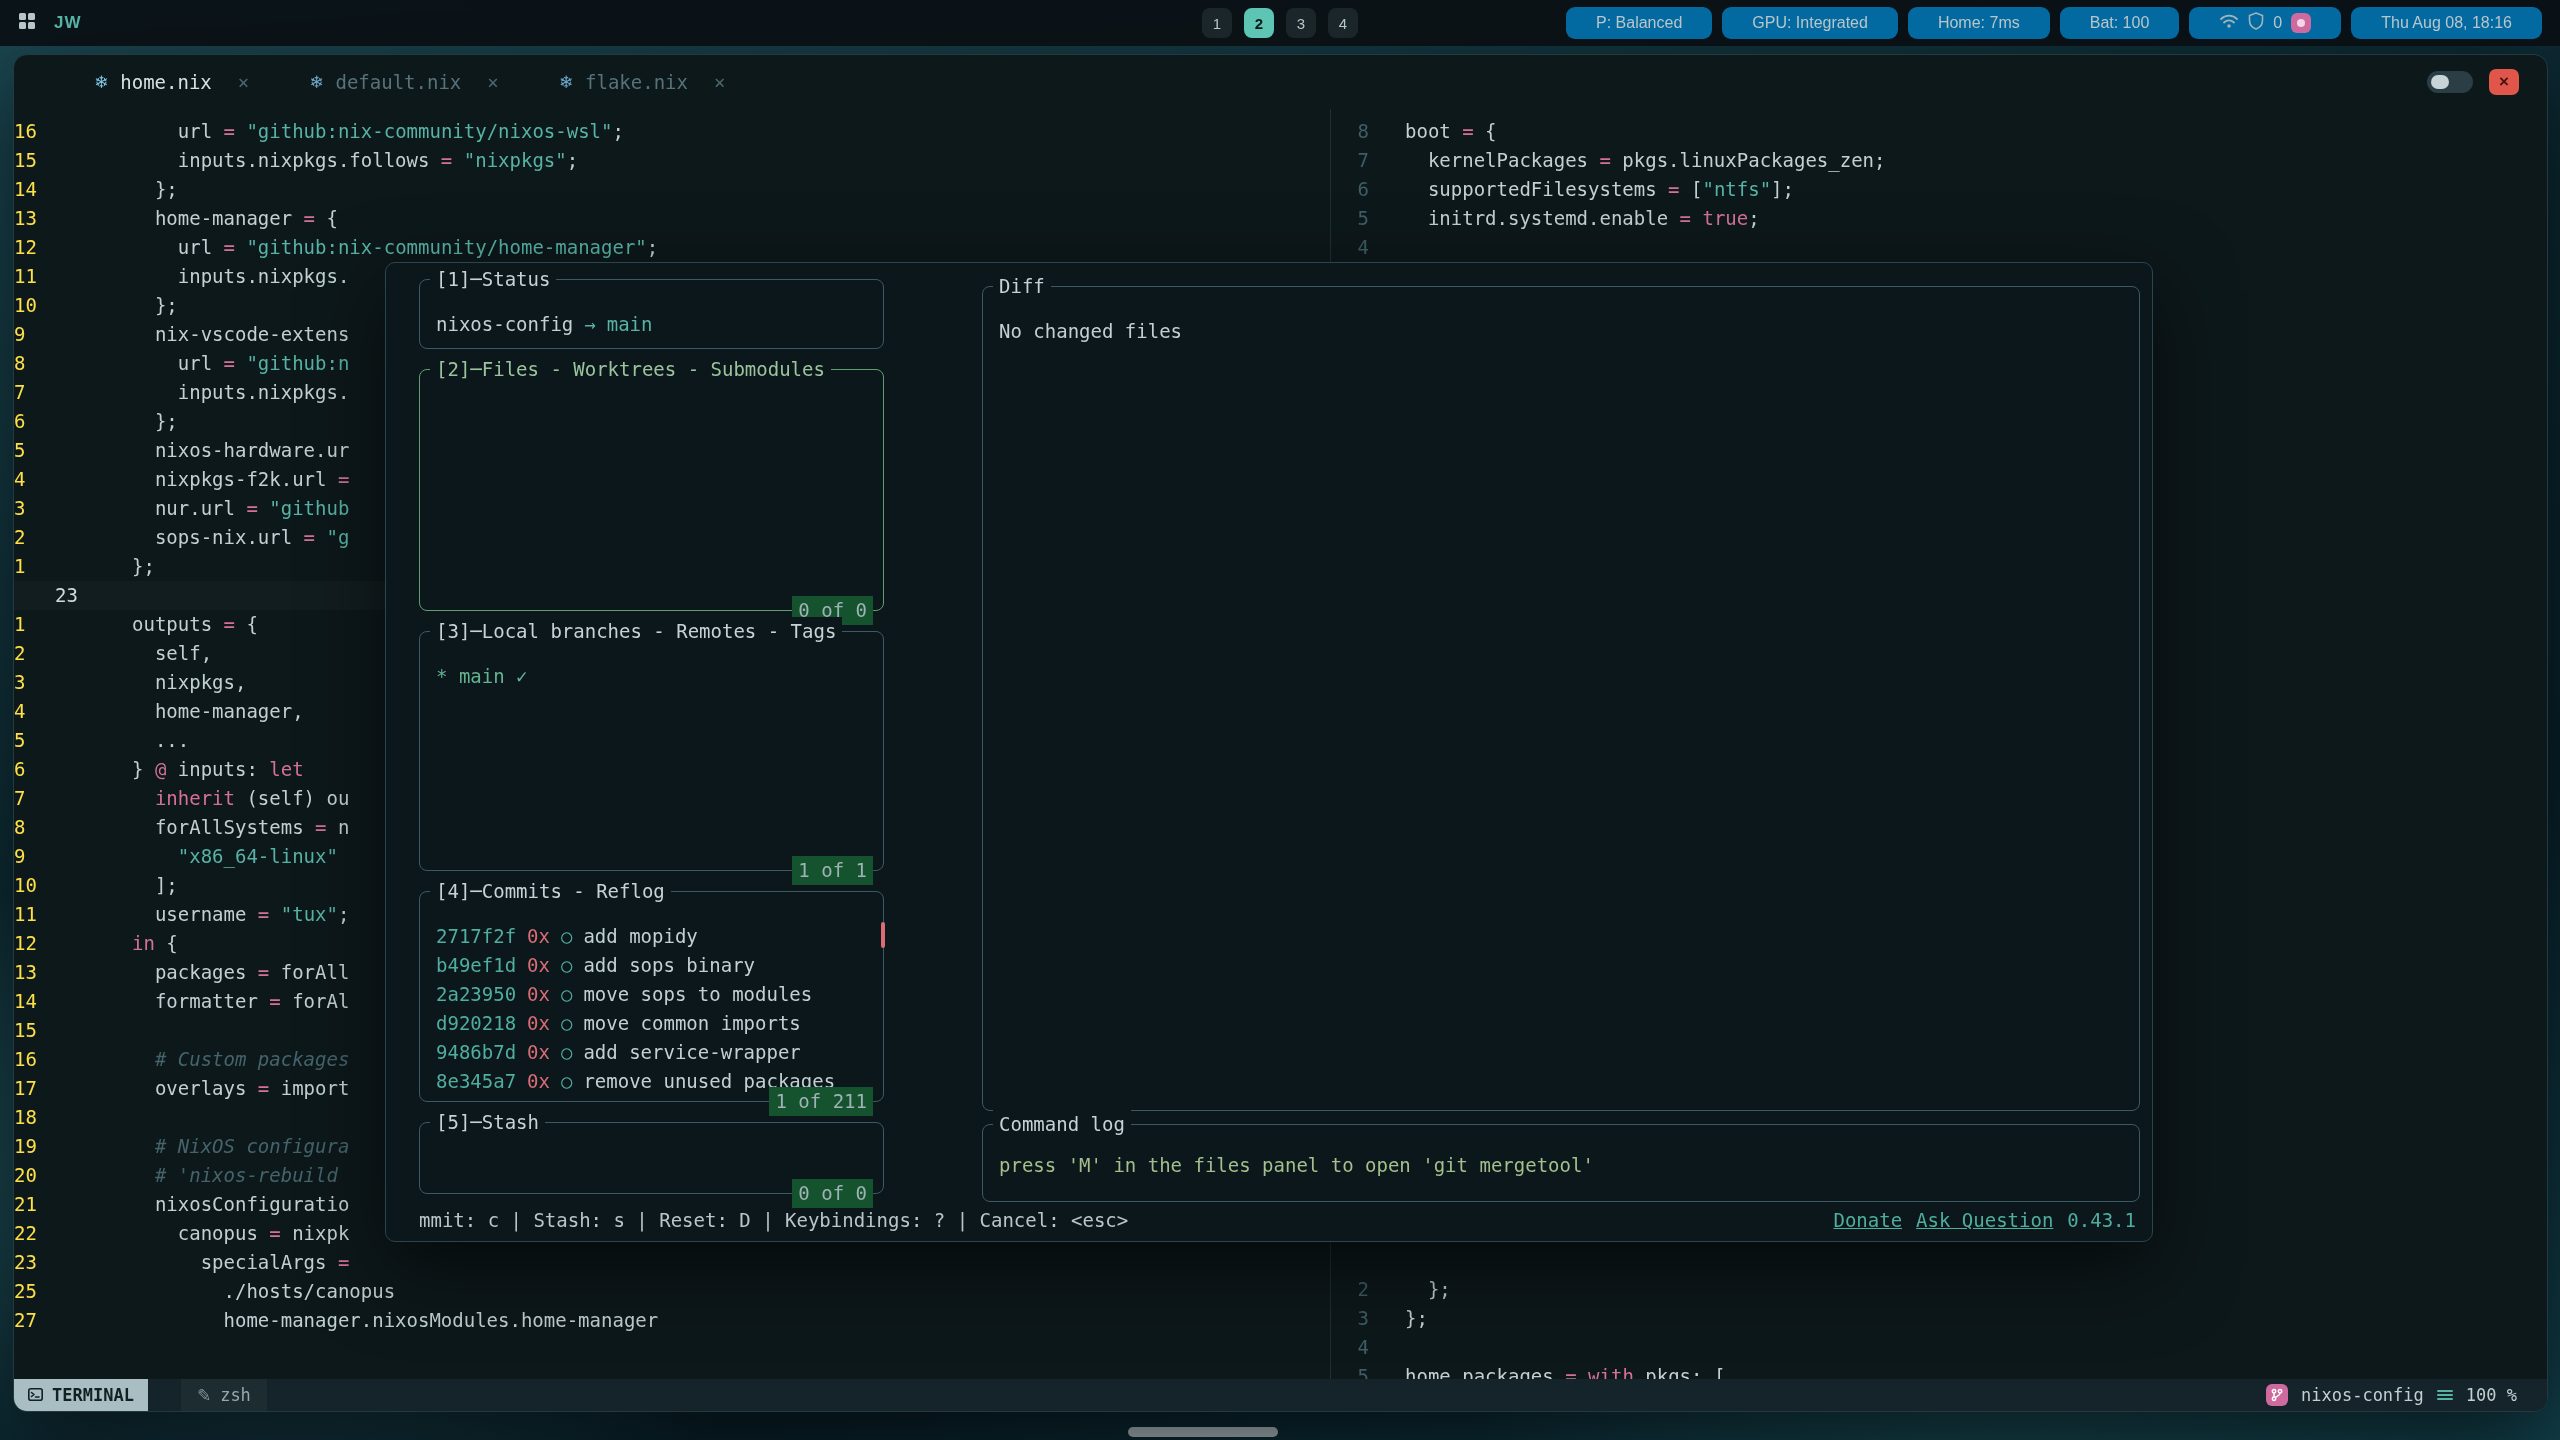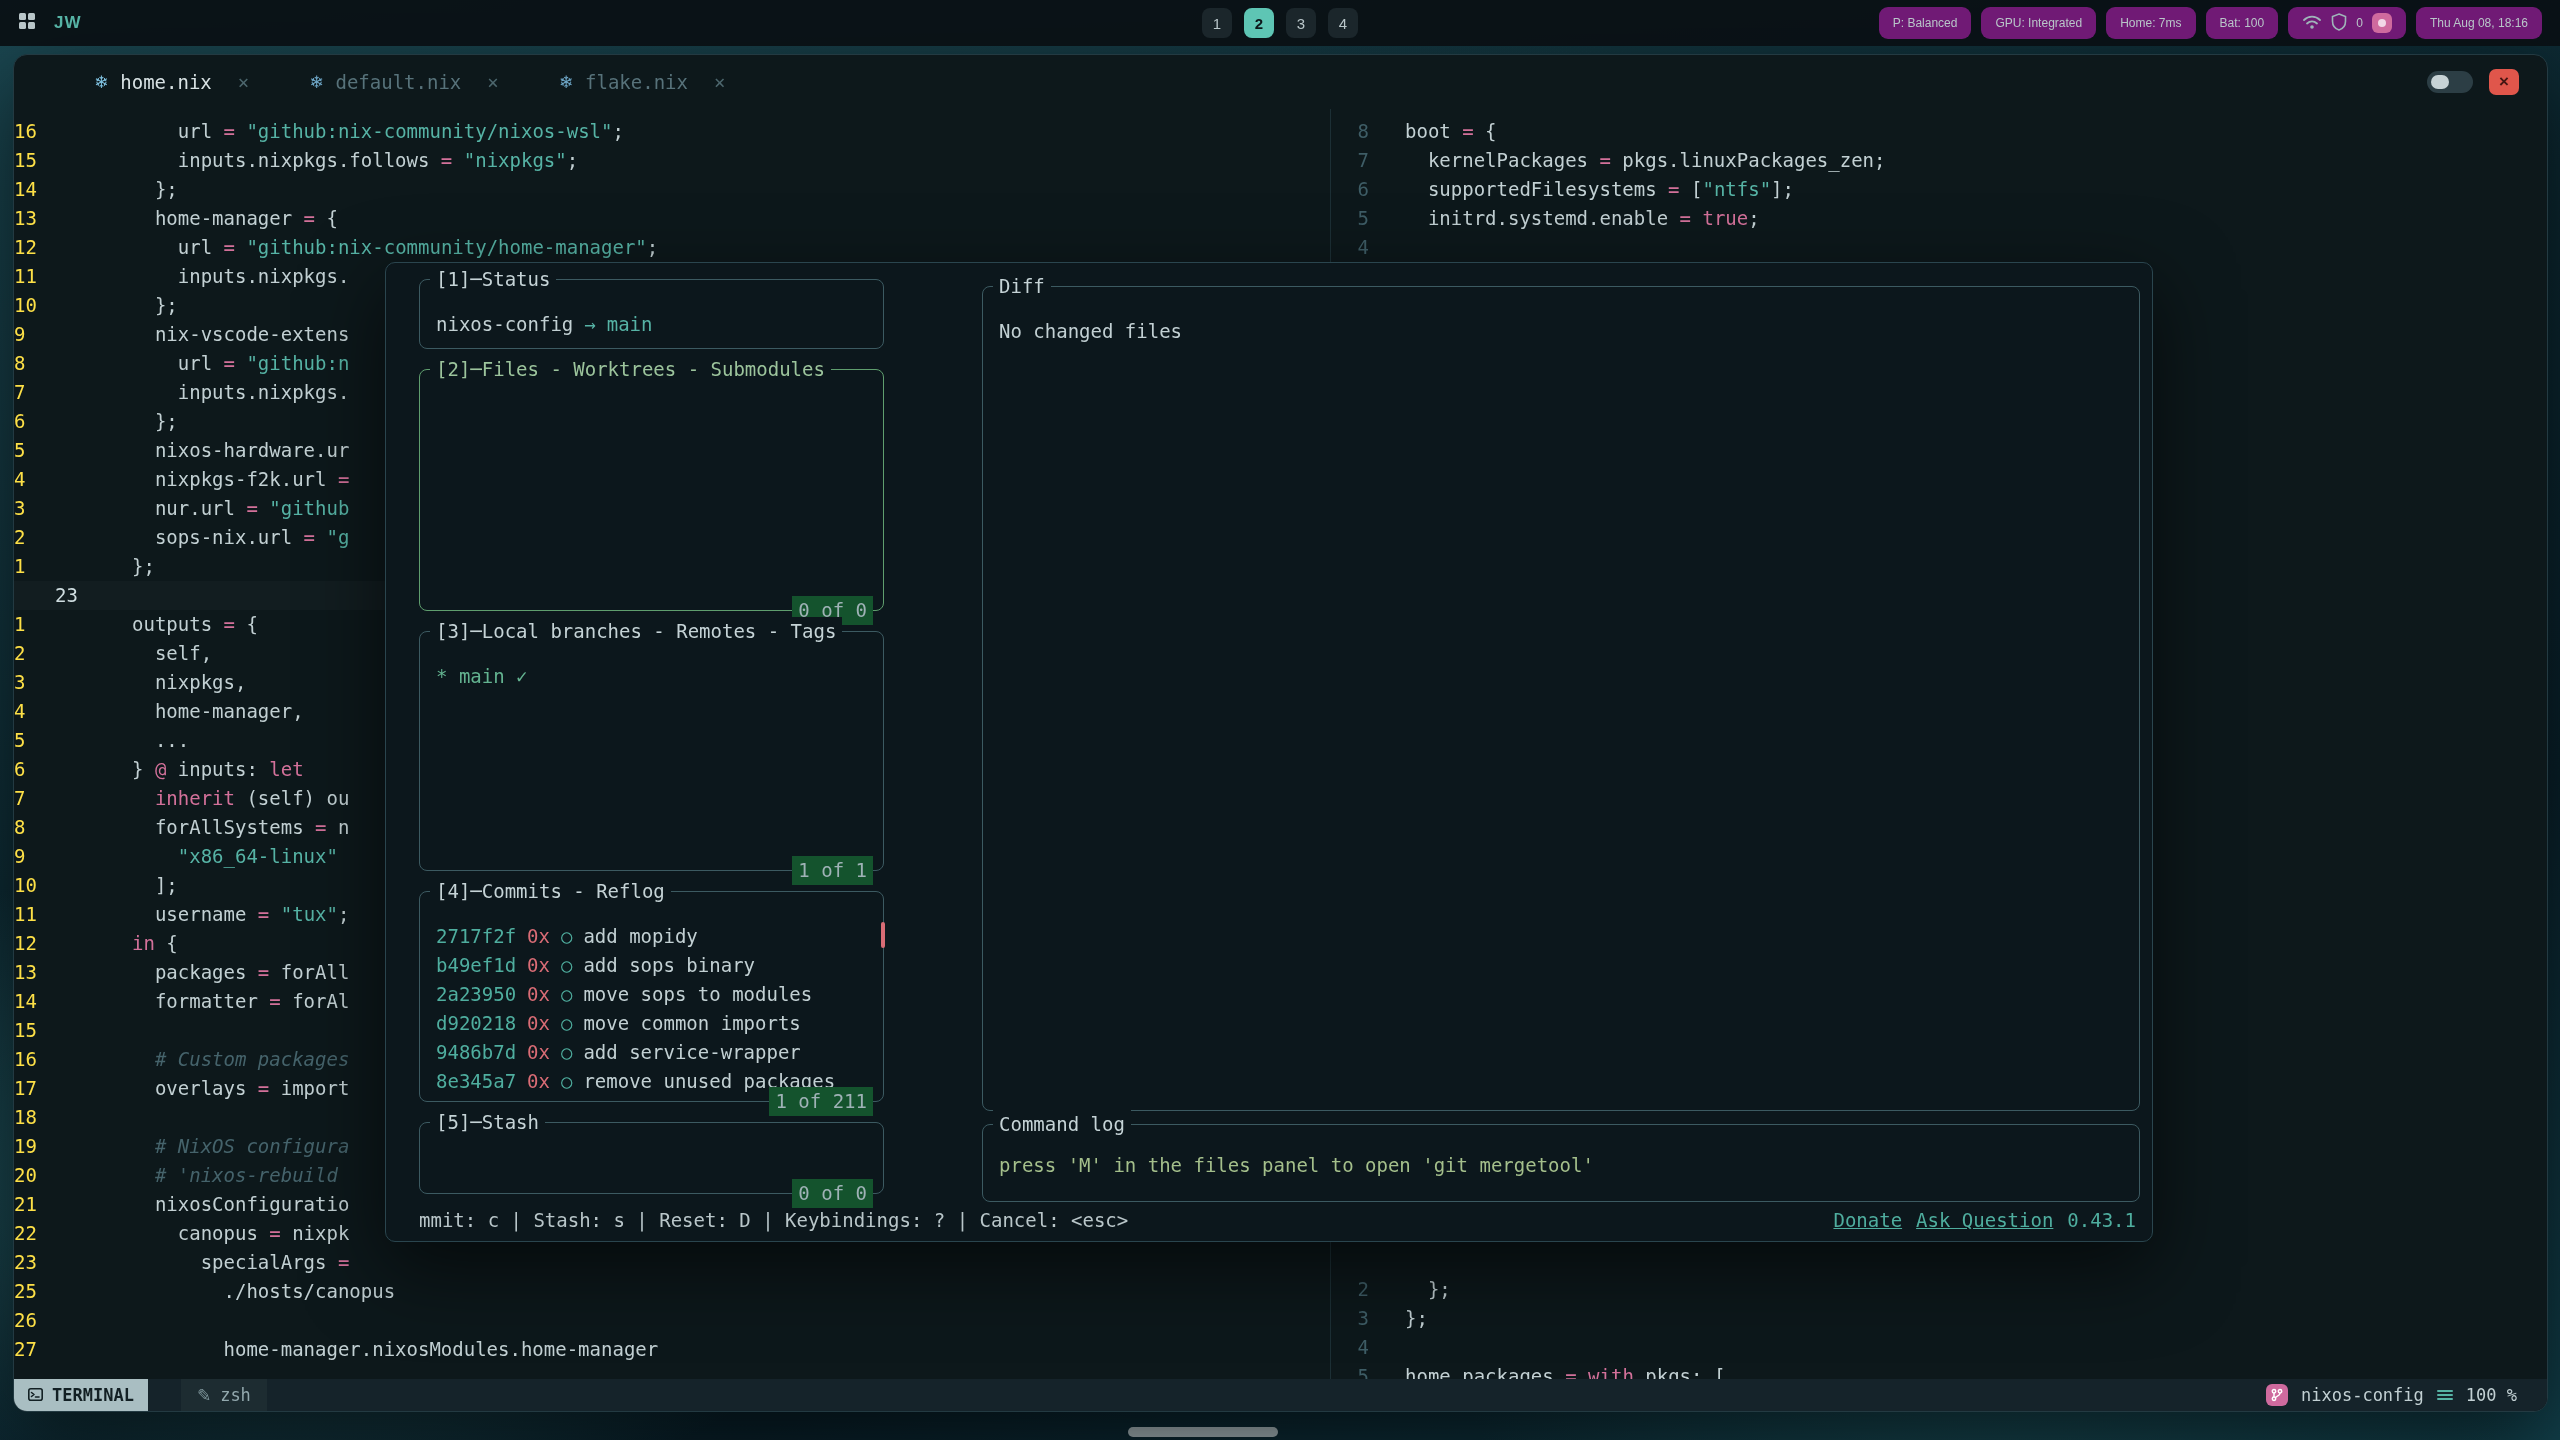--- a/index.html
+++ b/index.html
@@ -25,22 +25,22 @@
   .bar-left { display:flex; align-items:center; gap:18px; }
   .jw { color:#56b3a5; font-weight:bold; font-size:17px; letter-spacing:1px; }
   .workspaces { position:absolute; left:50%; transform:translateX(-50%);
     display:flex; gap:12px; }
   .ws { width:30px; height:30px; border-radius:8px; background:#1b262b; color:#b9c6c9;
     border:none; font:15px "Liberation Sans",sans-serif; display:flex;
     align-items:center; justify-content:center; cursor:pointer; }
   .ws.active { background:#5ec5b4; color:#0c1519; font-weight:bold; }
   .bar-right { margin-left:auto; display:flex; align-items:center; gap:10px; }
   .grp { display:flex; gap:10px; }
-  .pill { height:32px; display:flex; align-items:center; gap:9px; padding:0 14px;
-    background:#701a75; border-radius:9px; color:#b9c6c9; font-size:12px; white-space:nowrap; }
+  .pill { height:32px; display:flex; align-items:center; gap:9px; padding:0 30px;
+    background:#0369a1; border-radius:9px; color:#b9c6c9; font-size:16px; white-space:nowrap; }
   .palette { width:20px; height:20px; border-radius:6px; background:#cf6a9e;
     display:inline-flex; align-items:center; justify-content:center; }
   .palette i { width:8px; height:8px; border-radius:50%; background:#f2d7e6; }
 
   
   .window { position:absolute; left:13px; top:54px; width:2535px; height:1358px;
     background:#0d181b; border:1px solid #233a42; border-radius:14px;
     box-shadow:0 30px 90px rgba(0,0,0,.6); overflow:hidden; z-index:4; }
 
   .tabbar { height:54px; display:flex; align-items:center; padding:0 28px 0 80px; }
@@ -431,24 +431,20 @@
           <span class="ln">23</span>
           <span class="code">      specialArgs <span class="op">=</span></span>
         </div>
 
 
         <div class="line">
           <span class="ln">25</span>
           <span class="code">        ./hosts/canopus</span>
         </div>
 
-        <div class="line">
-          <span class="ln">26</span>
-          <span class="code"></span>
-        </div>
 
         <div class="line">
           <span class="ln">27</span>
           <span class="code">        home-manager.nixosModules.home-manager</span>
         </div>
       </div>
     <div class="vsep"></div>
     <div class="pane right">
       <div class="rtop">
 

